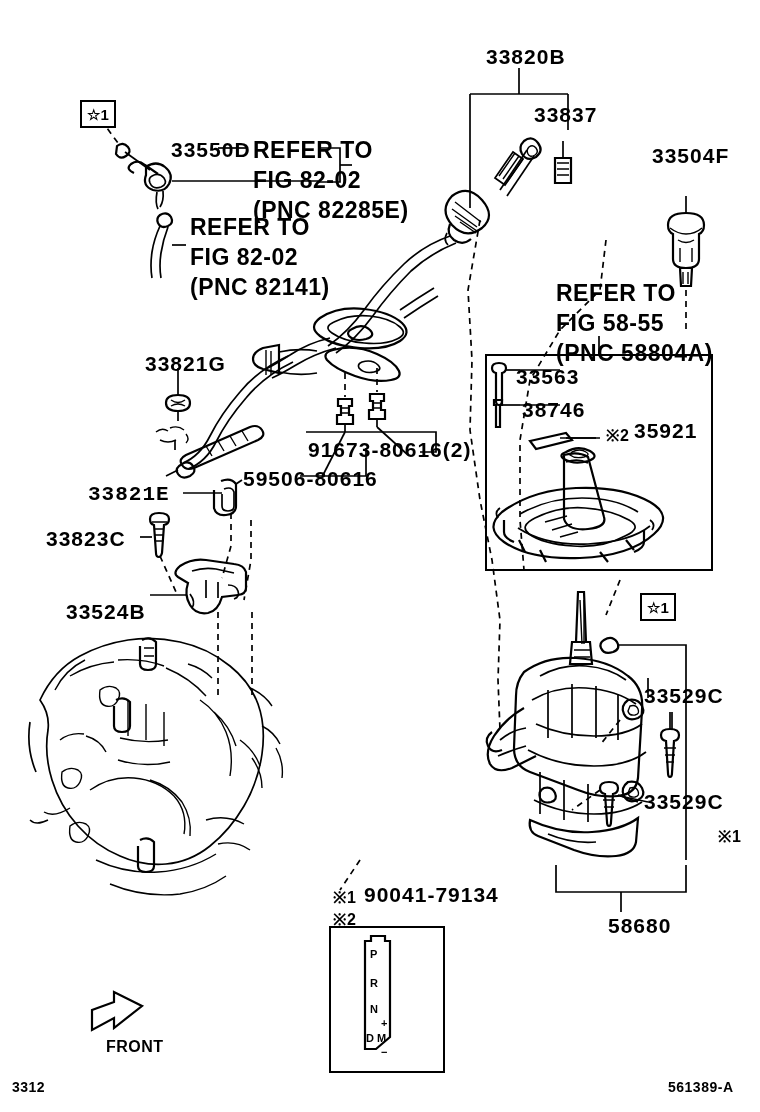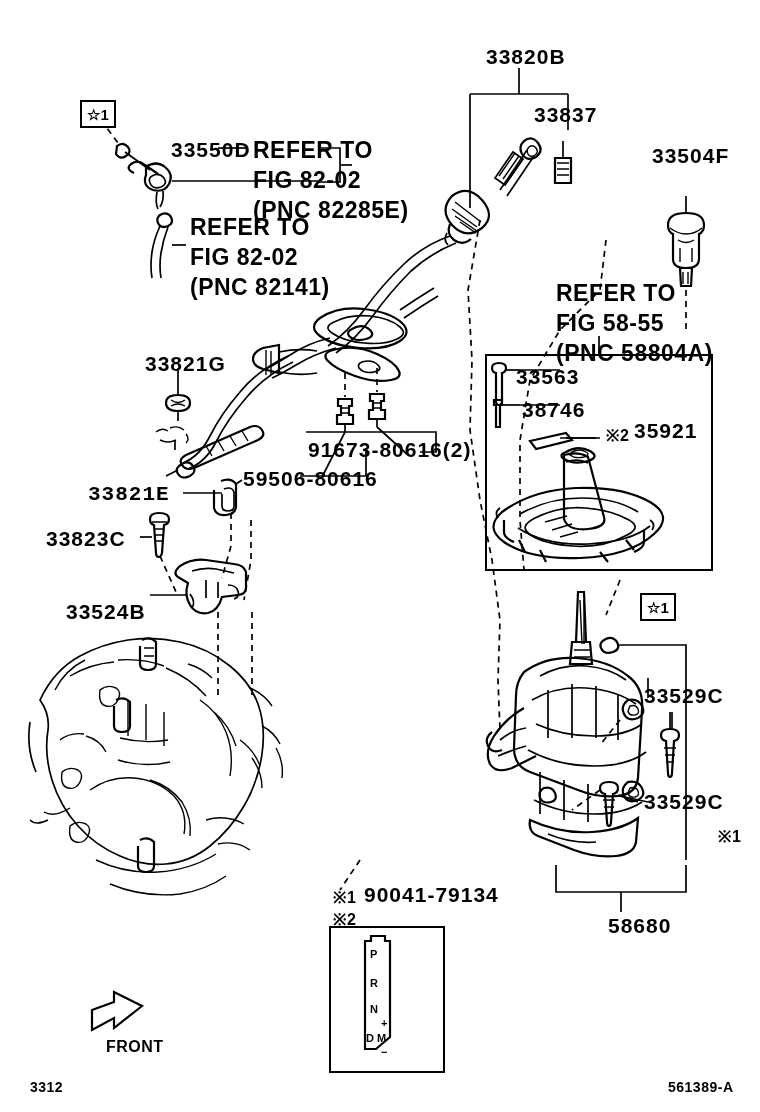--- a/index.html
+++ b/index.html
@@ -344,16 +344,16 @@
   <div class="lbl" style="left:370px;top:948px;font-size:11px;font-weight:bold;">P</div>
   <div class="lbl" style="left:370px;top:977px;font-size:11px;font-weight:bold;">R</div>
   <div class="lbl" style="left:370px;top:1003px;font-size:11px;font-weight:bold;">N</div>
   <div class="lbl" style="left:381px;top:1017px;font-size:11px;font-weight:bold;">+</div>
   <div class="lbl" style="left:366px;top:1032px;font-size:11px;font-weight:bold;">D</div>
   <div class="lbl" style="left:377px;top:1032px;font-size:11px;font-weight:bold;">M</div>
   <div class="lbl" style="left:381px;top:1046px;font-size:11px;font-weight:bold;">−</div>
 
   <div class="front-lbl" style="left:62px;top:1038px;margin-left:44px;">FRONT</div>
 
-  <div class="lbl foot" style="left:30px;top:1079px;">3312</div>
+  <div class="lbl foot" style="left:12px;top:1079px;">3312</div>
   <div class="lbl foot" style="left:668px;top:1079px;">561389-A</div>
 
 </div>
 
 </body></html>

